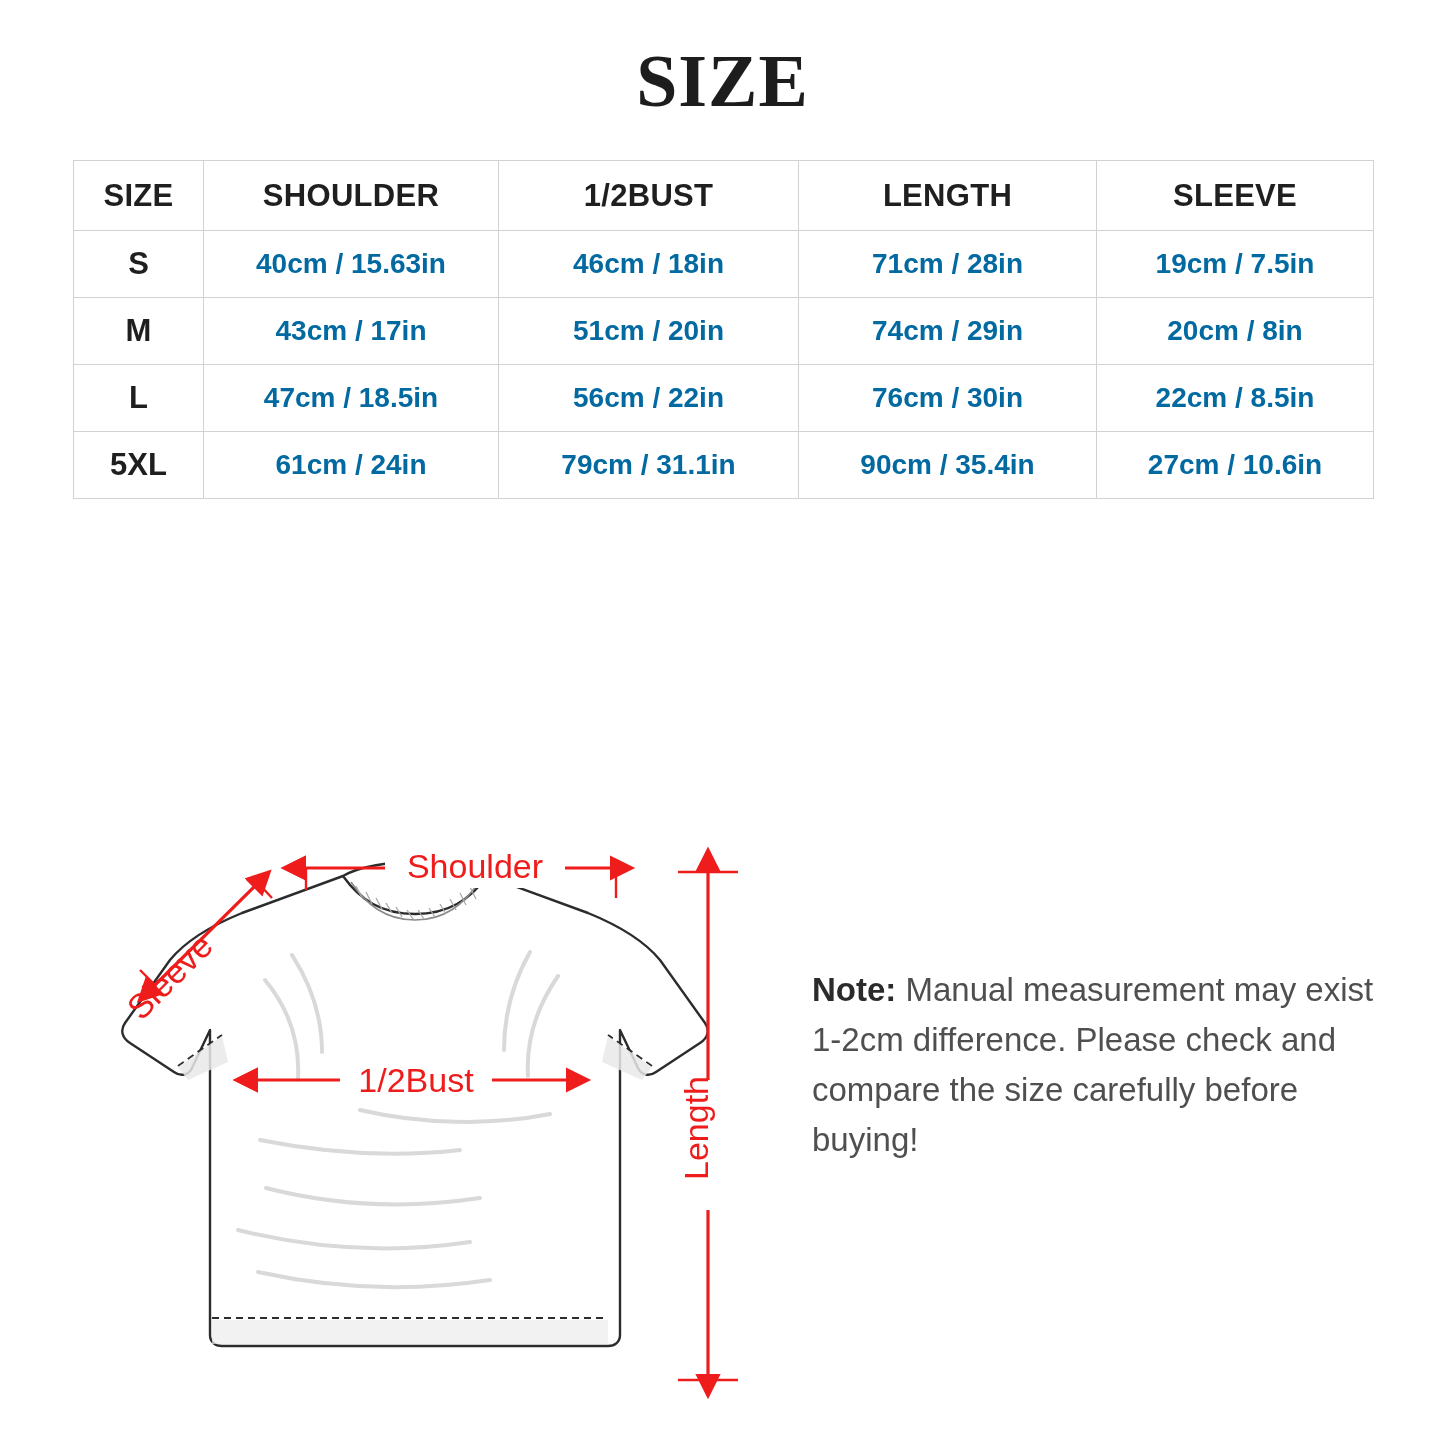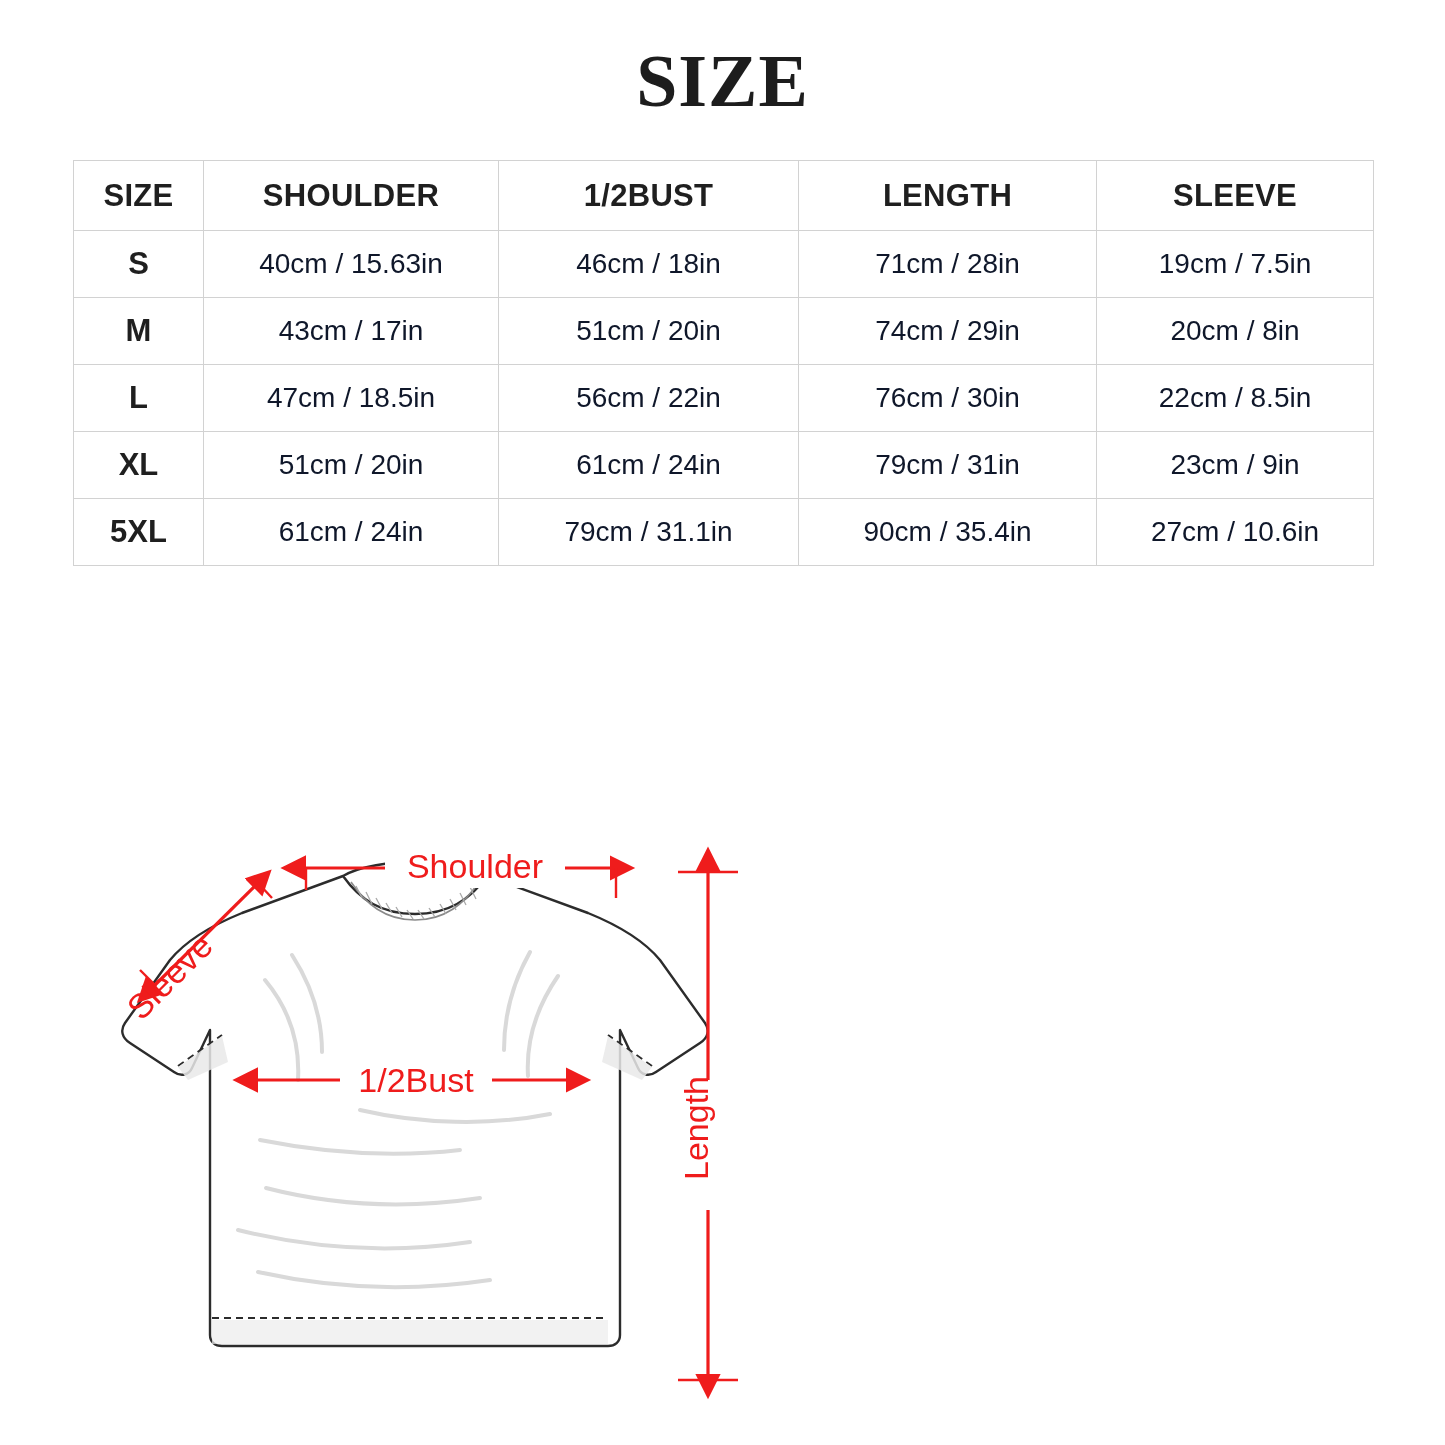--- a/index.html
+++ b/index.html
@@ -63,22 +63,22 @@
   table.size-table th {
     height: 67px;
     font-size: 31px;
     font-weight: 700;
     color: #1f1f1f;
     letter-spacing: 0.3px;
   }
   table.size-table td {
     height: 64px;
     font-size: 28px;
-    color: #0f172a;
-    font-weight: 400;
+    color: #0369a1;
+    font-weight: 700;
   }
   table.size-table td.size-cell {
     font-size: 31px;
     font-weight: 700;
     color: #1f1f1f;
   }
 
   
   .illus {
     position: absolute;
@@ -143,27 +143,20 @@
           <td>51cm / 20in</td>
           <td>74cm / 29in</td>
           <td>20cm / 8in</td>
         </tr>
         <tr>
           <td class="size-cell">L</td>
           <td>47cm / 18.5in</td>
           <td>56cm / 22in</td>
           <td>76cm / 30in</td>
           <td>22cm / 8.5in</td>
-        </tr>
-        <tr>
-          <td class="size-cell">XL</td>
-          <td>51cm / 20in</td>
-          <td>61cm / 24in</td>
-          <td>79cm / 31in</td>
-          <td>23cm / 9in</td>
         </tr>
         <tr>
           <td class="size-cell">5XL</td>
           <td>61cm / 24in</td>
           <td>79cm / 31.1in</td>
           <td>90cm / 35.4in</td>
           <td>27cm / 10.6in</td>
         </tr>
       </tbody>
     </table>
@@ -265,14 +258,17 @@
       <text x="356" y="312" text-anchor="middle" font-family="Liberation Sans, sans-serif" font-size="34" fill="#ef1c1c">1/2Bust</text>
 
       <line x1="648" y1="92" x2="648" y2="600" stroke="#ef1c1c" stroke-width="3.2" marker-start="url(#arrL)" marker-end="url(#arrR)"></line>
       <line x1="618" y1="92" x2="678" y2="92" stroke="#ef1c1c" stroke-width="2.6"></line>
       <line x1="618" y1="600" x2="678" y2="600" stroke="#ef1c1c" stroke-width="2.6"></line>
       <rect x="624" y="300" width="48" height="130" fill="#ffffff"></rect>
       <text x="648" y="348" transform="rotate(-90 648 348)" text-anchor="middle" font-family="Liberation Sans, sans-serif" font-size="34" fill="#ef1c1c">Length</text>
     </svg>
   </div>
 
+  <div class="note">
+    <b>Note:</b><span> Manual measurement may exist 1-2cm difference. Please check and compare the size carefully before buying!</span>
+  </div>
 
 </div>
 
 </body></html>

